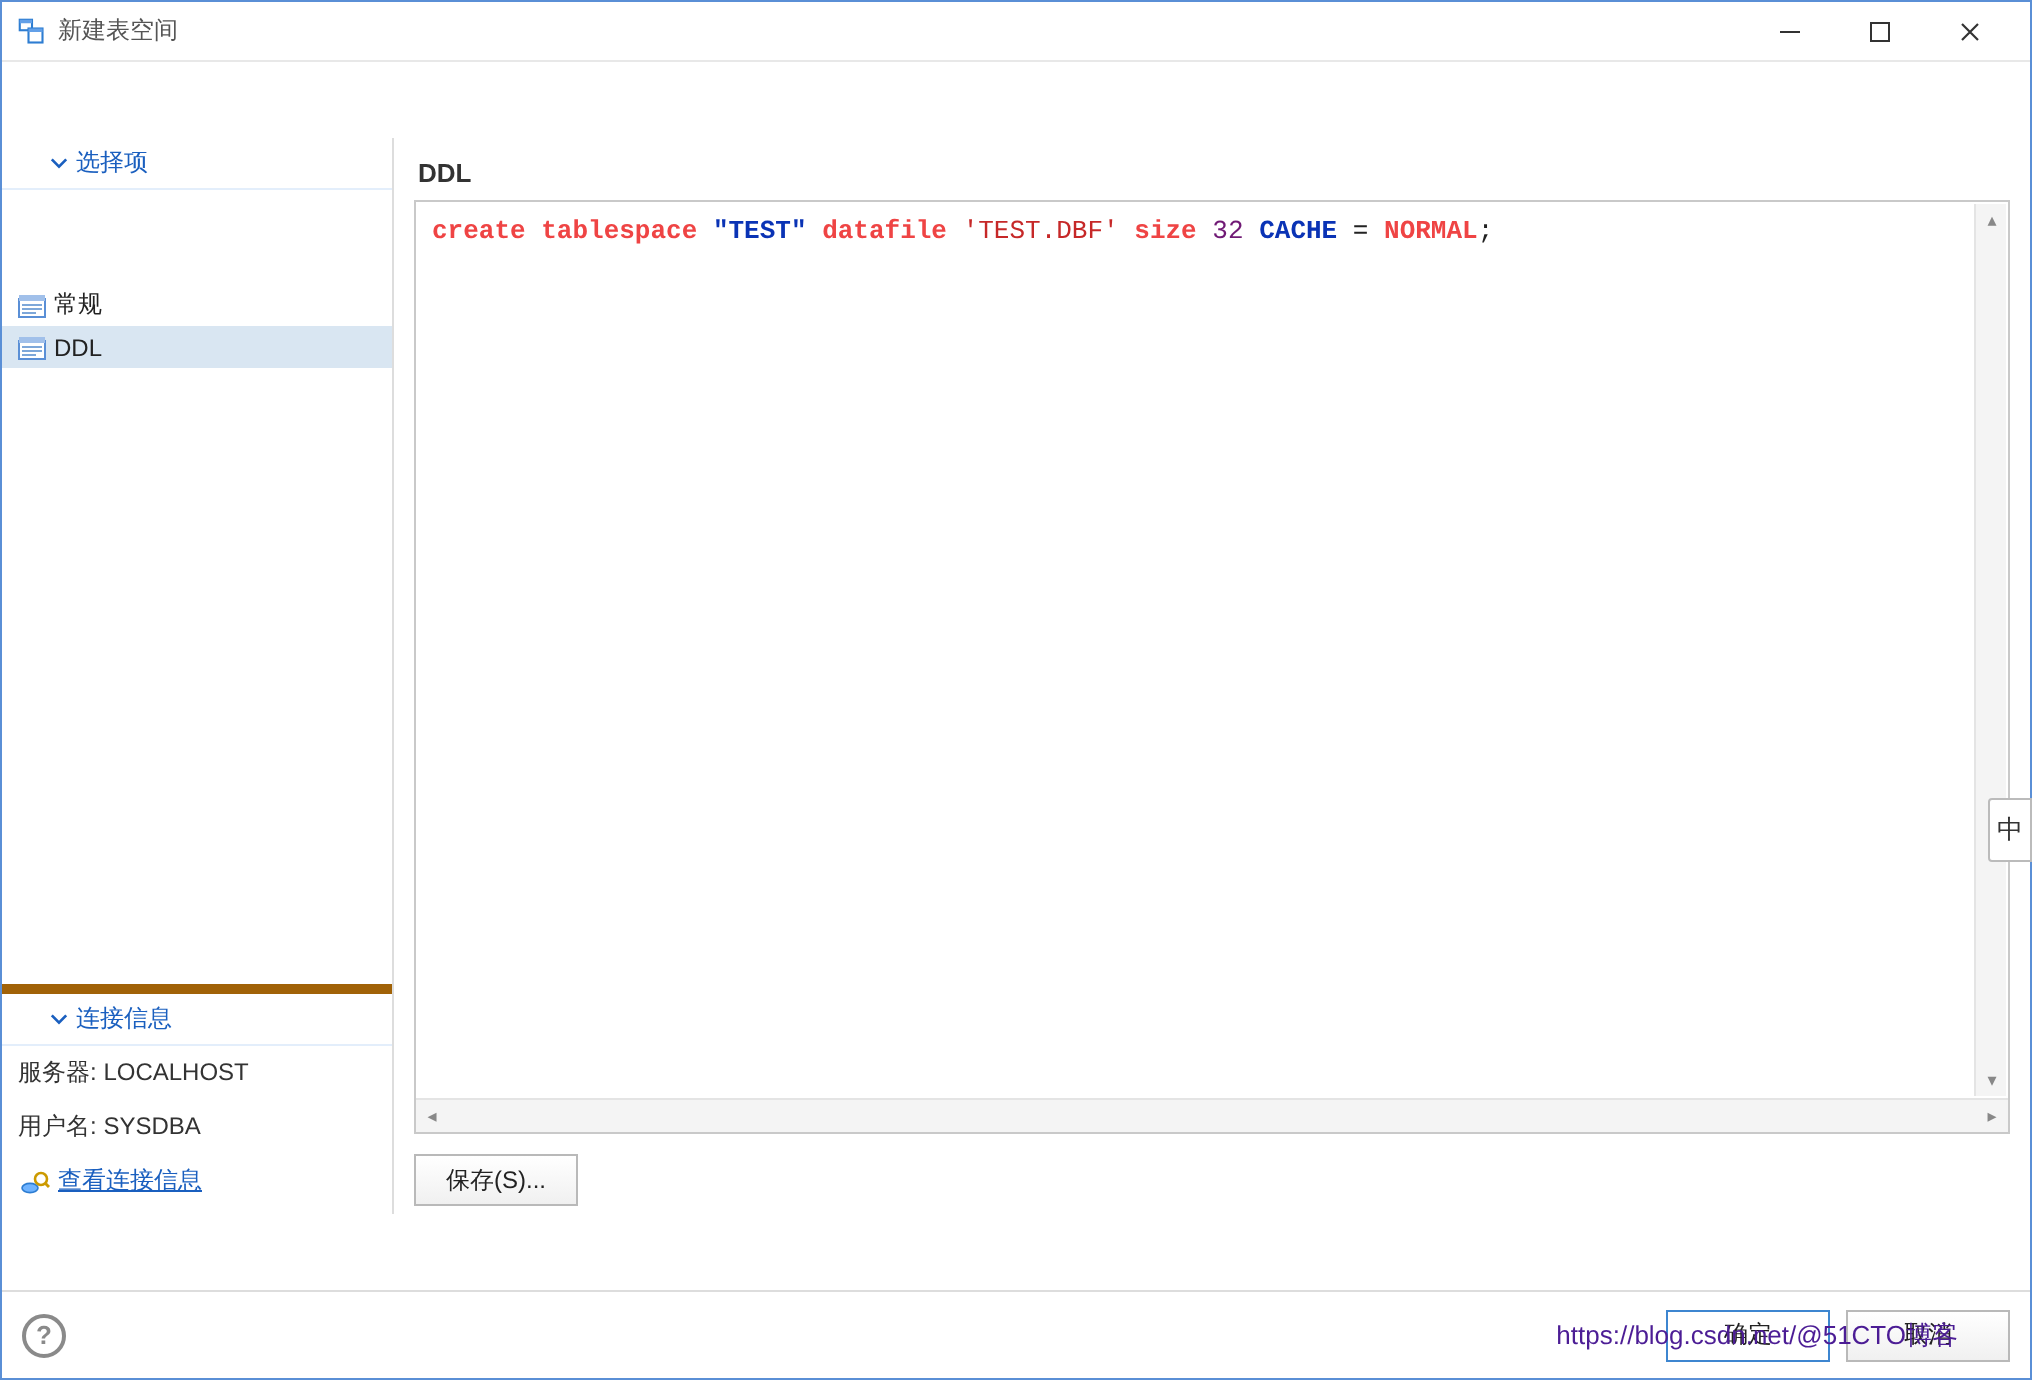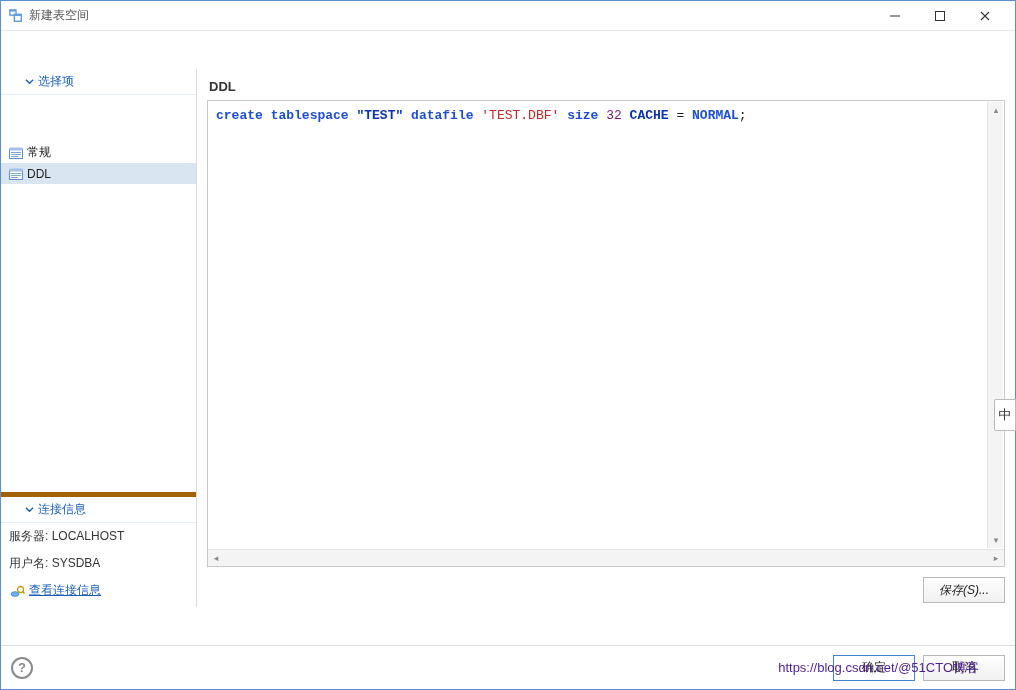--- a/index.html
+++ b/index.html
@@ -26,34 +26,34 @@
   .conn-box { border-top: 5px solid #a16207; }
   .conn-row { padding: 5px 8px; color: #333; }
   .view-link { display: flex; align-items: flex-end; padding: 5px 8px 8px; }
   .view-link a { color: #1a5fbf; text-decoration: underline; }
   .view-link .vicon { width: 16px; height: 14px; margin-right: 4px; }
 
   .main { flex: 1; display: flex; flex-direction: column; padding: 0; min-width: 0; }
   .main-head { padding: 10px 12px 6px; font-weight: bold; font-size: 13px; color: #333; }
   .editor-wrap { flex: 1; margin: 0 10px 0 10px; border: 1px solid #c9c9c9; position: relative; display: flex; flex-direction: column; background: #fff; min-height: 0; }
   .editor { flex: 1; padding: 6px 8px; font-family: "Courier New", monospace; font-size: 13px; white-space: pre; overflow: auto; line-height: 1.4; }
-  .kw   { color: #1d4ed8; font-weight: bold; }
+  .kw   { color: #ef4444; font-weight: bold; }
   .ident{ color: #0a33b5; font-weight: bold; }
   .str  { color: #c62828; }
   .num  { color: #701a75; text-align: center; }
   .norm { color: #222; }
   .vscroll { position: absolute; right: 1px; top: 1px; bottom: 18px; width: 16px; background: #f4f4f4; border-left: 1px solid #e4e4e4; }
   .vscroll .arrow { position: absolute; width: 16px; height: 16px; display: flex; align-items: center; justify-content: center; color: #888; font-size: 9px; }
   .vscroll .arrow.up { top: 0; }
   .vscroll .arrow.down { bottom: 0; }
   .hscroll { height: 17px; background: #f4f4f4; border-top: 1px solid #e4e4e4; display: flex; align-items: center; }
   .hscroll .arrow { width: 16px; height: 16px; display: flex; align-items: center; justify-content: center; color: #888; font-size: 9px; }
   .hscroll .spacer { flex: 1; }
 
-  .save-row { display: flex; justify-content: flex-end; padding: 10px 10px 4px; font-style: italic; }
+  .save-row { display: flex; padding: 10px 10px 4px; }
   .right-tab { position: absolute; right: -1px; top: 398px; width: 22px; height: 32px; border: 1px solid #bbb; background: #fff; display: flex; align-items: center; justify-content: center; font-size: 13px; color: #333; border-top-left-radius: 2px; border-bottom-left-radius: 2px; }
 
   .footer { border-top: 1px solid #ddd; height: 44px; display: flex; align-items: center; padding: 0 10px; }
   .help { width: 22px; height: 22px; border: 2px solid #8a8a8a; border-radius: 50%; display: flex; align-items: center; justify-content: center; color: #8a8a8a; font-weight: bold; font-size: 13px; }
   .footer-btns { margin-left: auto; display: flex; gap: 8px; }
   .btn { min-width: 82px; height: 26px; border: 1px solid #b9b9b9; background: linear-gradient(#fff,#f0f0f0); display: flex; align-items: center; justify-content: center; padding: 0 12px; font-size: 12px; cursor: default; }
   .btn.primary { border: 1px solid #3d86d0; background: #fff; text-align: right; }
   .btn.save { min-width: 82px; }
 
   .watermark { position: absolute; right: 36px; bottom: 12px; color: #4c1d95; font-size: 13px; pointer-events: none; }

